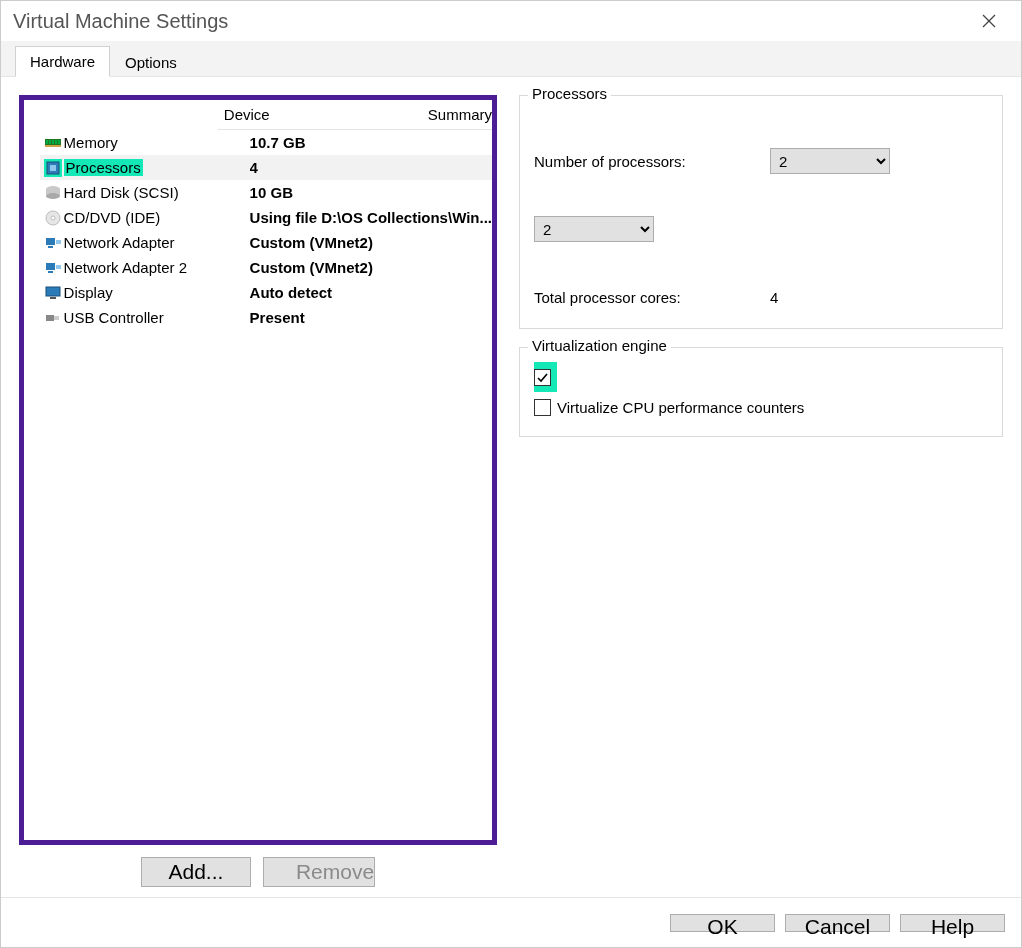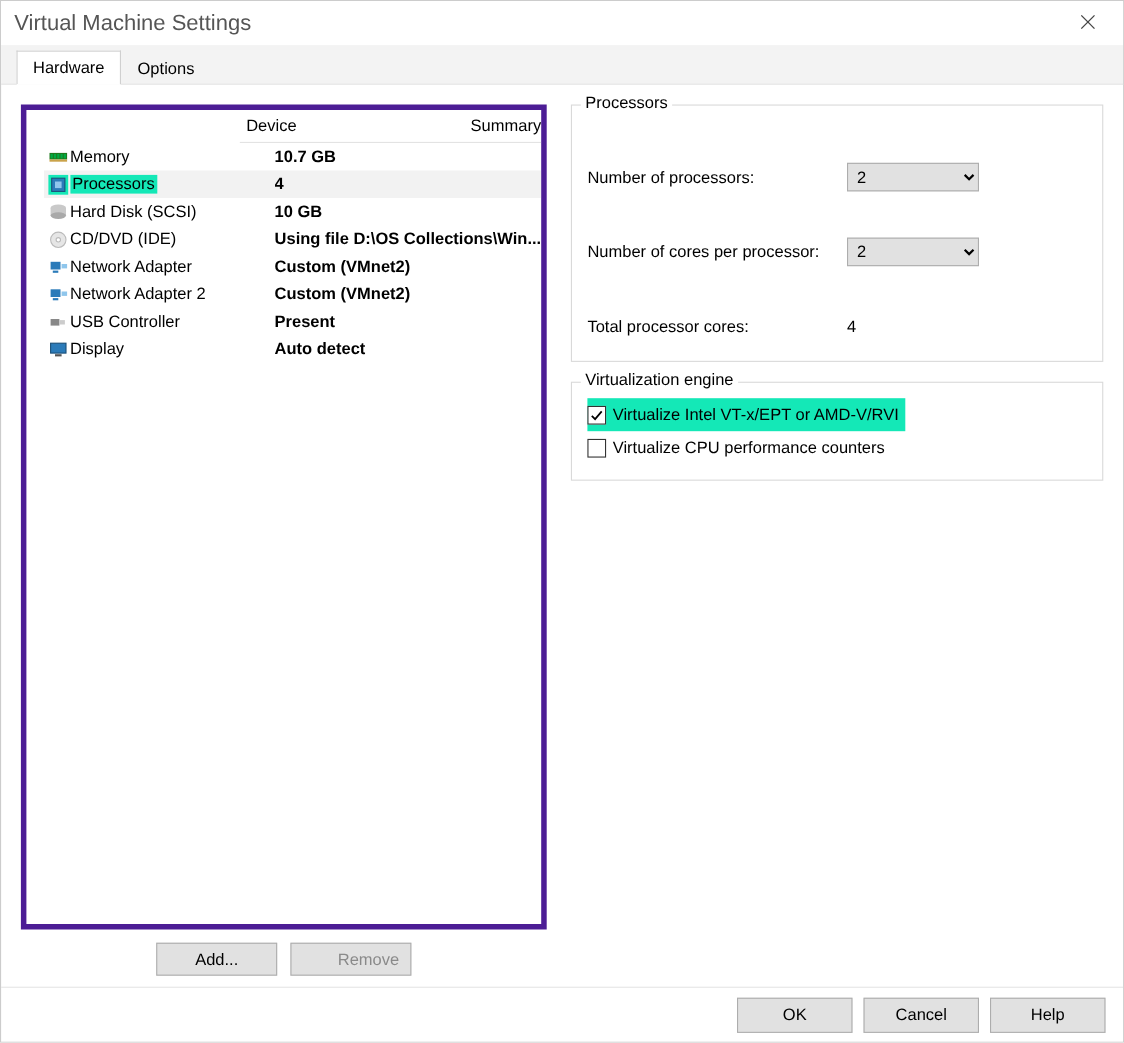--- a/index.html
+++ b/index.html
@@ -103,21 +103,21 @@
   display: flex;
   justify-content: center;
   gap: 12px;
   margin-top: 12px;
 }
 .btn {
   min-width: 110px;
   height: 30px;
   background: #e1e1e1;
   border: 1px solid #adadad;
-  font-size: 15px;
+  font-size: 21px;
   cursor: pointer;
 }
 .btn:disabled { color: #8a8a8a; cursor: default; padding-left: 32px; }
 
 .right { flex: 1; display: flex; flex-direction: column; gap: 18px; }
 .group {
   border: 1px solid #d9d9d9;
   padding: 14px 14px 14px 14px;
   position: relative;
 }
@@ -164,21 +164,21 @@
 
 .footer {
   height: 50px;
   border-top: 1px solid #e5e5e5;
   display: flex;
   align-items: center;
   justify-content: flex-end;
   padding: 0 16px;
   gap: 10px;
 }
-.footer .btn { min-width: 105px; height: 32px; }
+.footer .btn { min-width: 105px; height: 18px; }
 </style>
 </head>
 <body>
 
 <div class="window">
   <div class="titlebar">
     <div class="title">Virtual Machine Settings</div>
     <div class="close">
       <svg viewBox="0 0 14 14">
           <line x1="1" y1="1" x2="13" y2="13" stroke="#444" stroke-width="1.2"></line>
@@ -277,39 +277,39 @@
                   </svg>
                 </span>
                 <span>Network Adapter 2</span>
               </div>
               <div class="col-summary">Custom (VMnet2)</div>
             </div>
             <div class="device-row">
               <div class="col-device">
                 <span class="dev-icon">
                   <svg viewBox="0 0 18 18">
+                    <rect x="2" y="3" width="14" height="9" fill="#2b7bb9" stroke="#1a4f78"></rect>
+                    <rect x="6" y="13" width="6" height="2" fill="#555"></rect>
+                  </svg>
+                </span>
+                <span>Display</span>
+              </div>
+              <div class="col-summary">Auto detect</div>
+            </div>
+            <div class="device-row">
+              <div class="col-device">
+                <span class="dev-icon">
+                  <svg viewBox="0 0 18 18">
                     <rect x="2" y="6" width="8" height="6" fill="#888"></rect>
                     <rect x="10" y="7" width="5" height="4" fill="#ccc"></rect>
                   </svg>
                 </span>
                 <span>USB Controller</span>
               </div>
               <div class="col-summary">Present</div>
-            </div>
-            <div class="device-row">
-              <div class="col-device">
-                <span class="dev-icon">
-                  <svg viewBox="0 0 18 18">
-                    <rect x="2" y="3" width="14" height="9" fill="#2b7bb9" stroke="#1a4f78"></rect>
-                    <rect x="6" y="13" width="6" height="2" fill="#555"></rect>
-                  </svg>
-                </span>
-                <span>Display</span>
-              </div>
-              <div class="col-summary">Auto detect</div>
             </div>
           </div>
       </div>
       <div class="left-buttons">
         <button class="btn">Add...</button>
         <button class="btn" disabled="">Remove</button>
       </div>
     </div>
 
     <div class="right">
@@ -317,21 +317,20 @@
         <div class="legend">Processors</div>
         <div class="form-row">
           <div class="label">Number of processors:</div>
           <div class="value">
             <select class="combo">
               <option>2</option>
             </select>
           </div>
         </div>
         <div class="form-row">
-          <div class="label">Number of cores per processor:</div>
           <div class="value">
             <select class="combo">
               <option>2</option>
             </select>
           </div>
         </div>
         <div class="form-row">
           <div class="label">Total processor cores:</div>
           <div class="value">4</div>
         </div>
@@ -339,21 +338,20 @@
 
       <div class="group">
         <div class="legend">Virtualization engine</div>
         <div>
           <span class="check-row hl">
             <span class="cb checked">
               <svg viewBox="0 0 13 13">
                   <polyline points="2,7 5,10 11,3" fill="none" stroke="#000" stroke-width="1.6"></polyline>
                 </svg>
             </span>
-            <span class="lbl">Virtualize Intel VT-x/EPT or AMD-V/RVI</span>
           </span>
         </div>
         <div class="check-row">
           <span class="cb"></span>
           <span class="lbl">Virtualize CPU performance counters</span>
         </div>
       </div>
     </div>
   </div>
 

